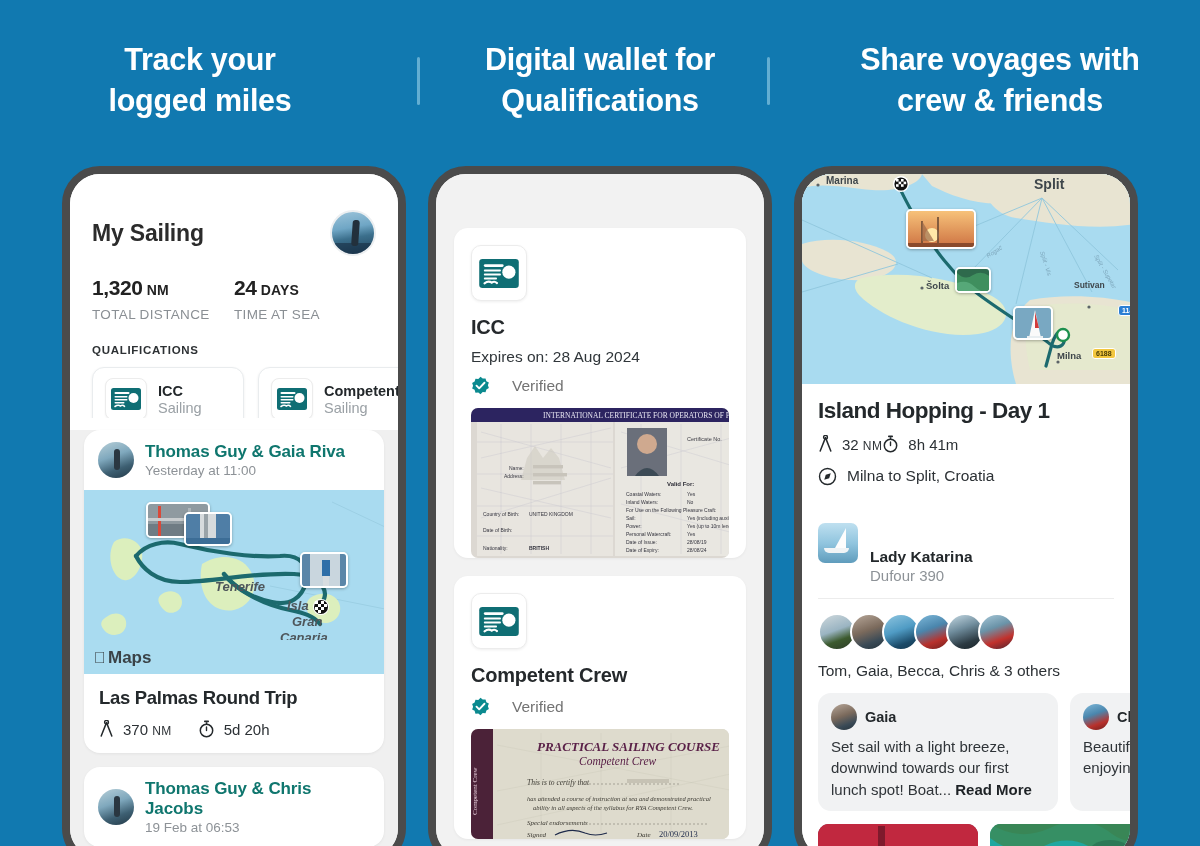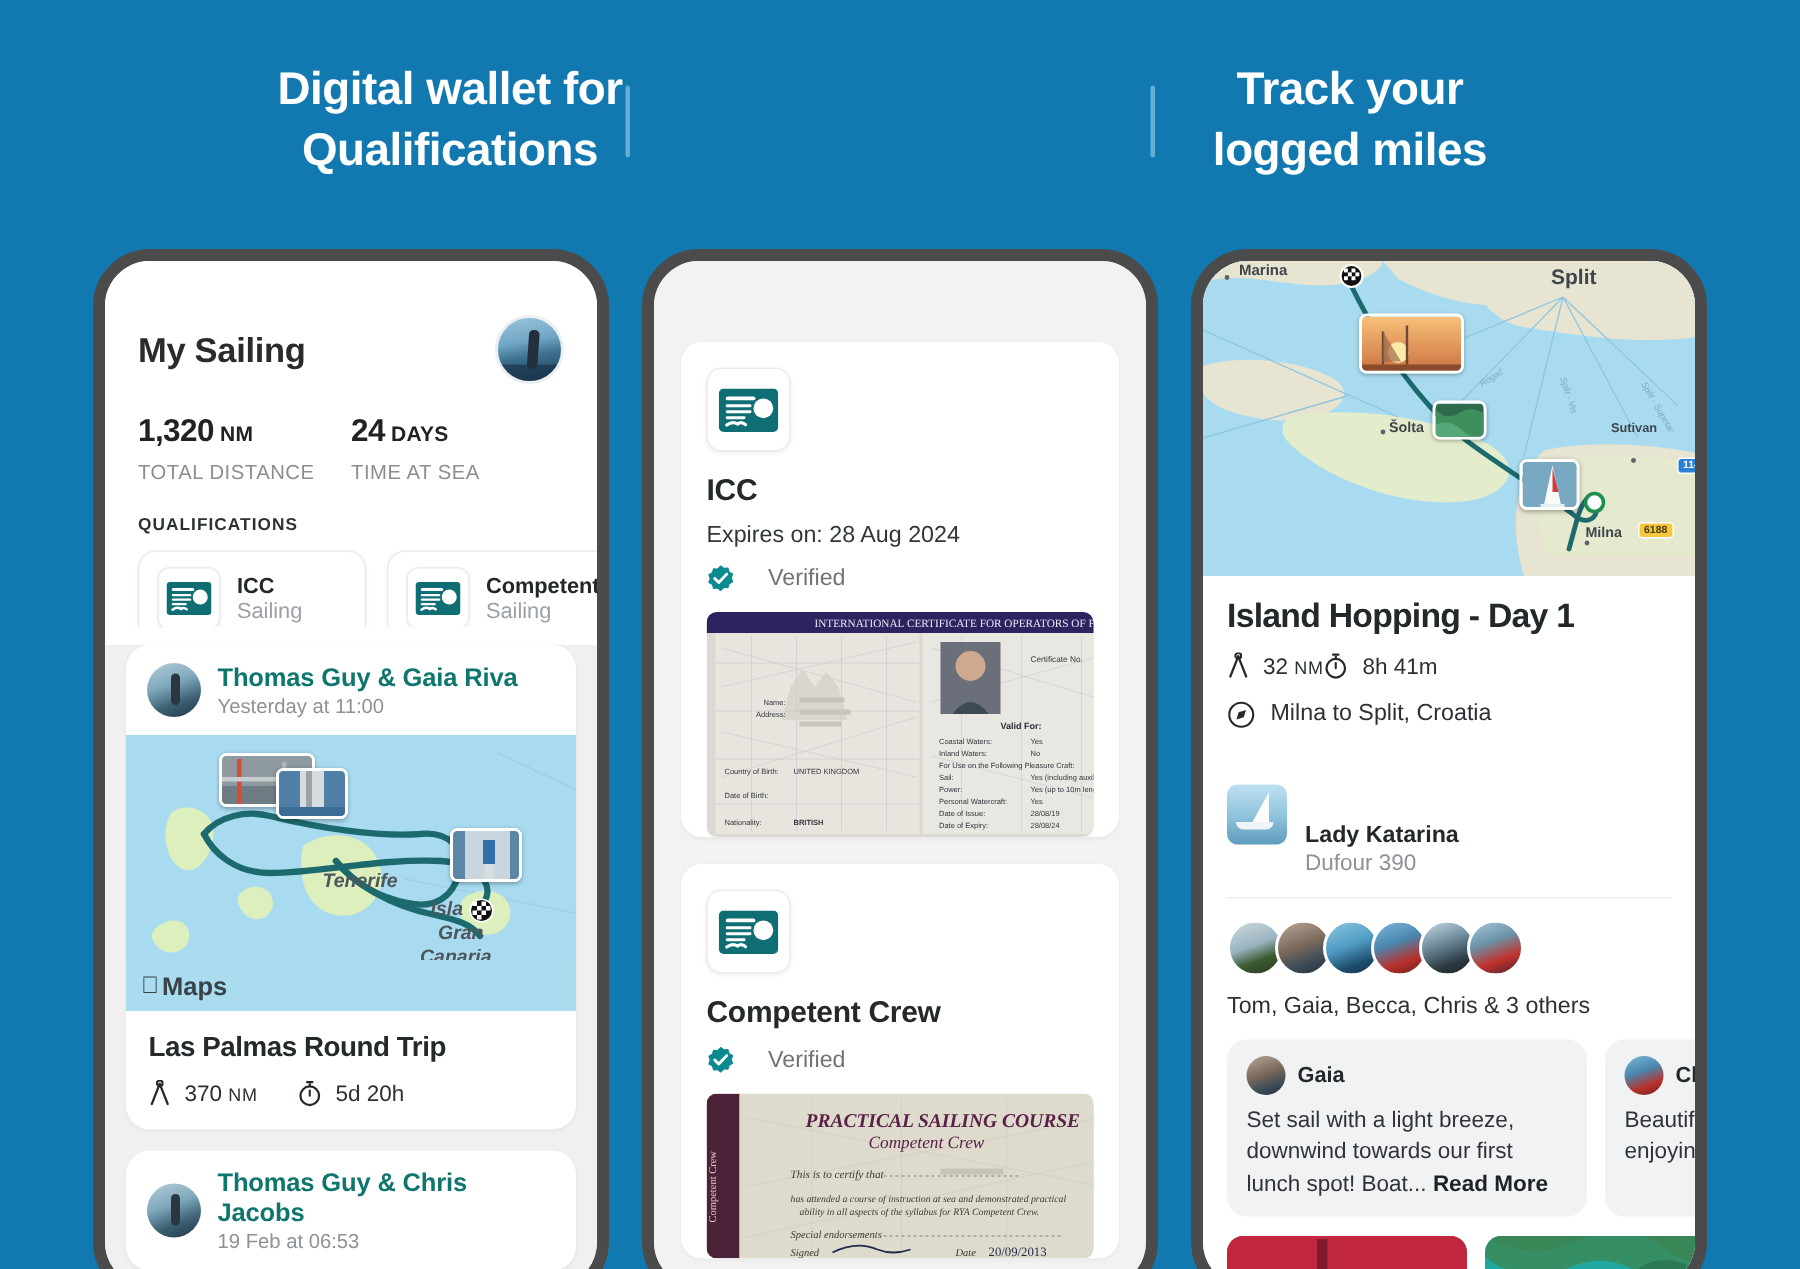--- a/index.html
+++ b/index.html
@@ -139,28 +139,34 @@
   .photo { width: 160px; height: 110px; border-radius: 11px; flex: none; overflow: hidden; position: relative; }
 </style>
 </head>
 <body>
 
 <div class="stage">
 
   <div class="headings">
     <div class="head-col">
       <h2>
+        <span>Track your</span><br>
+        <span>logged miles</span>
+      </h2>
+    </div>
+    <div class="head-col">
+      <h2>
         <span>Digital wallet for</span><br>
         <span>Qualifications</span>
       </h2>
     </div>
     <div class="head-col">
       <h2>
-        <span>Track your</span><br>
-        <span>logged miles</span>
+        <span>Share voyages with</span><br>
+        <span>crew &amp; friends</span>
       </h2>
     </div>
     <div class="vdiv d1"></div>
     <div class="vdiv d2"></div>
   </div>
 
   <div class="phone" id="phone1">
    <div class="screen">
 
     <div class="p1-header">

